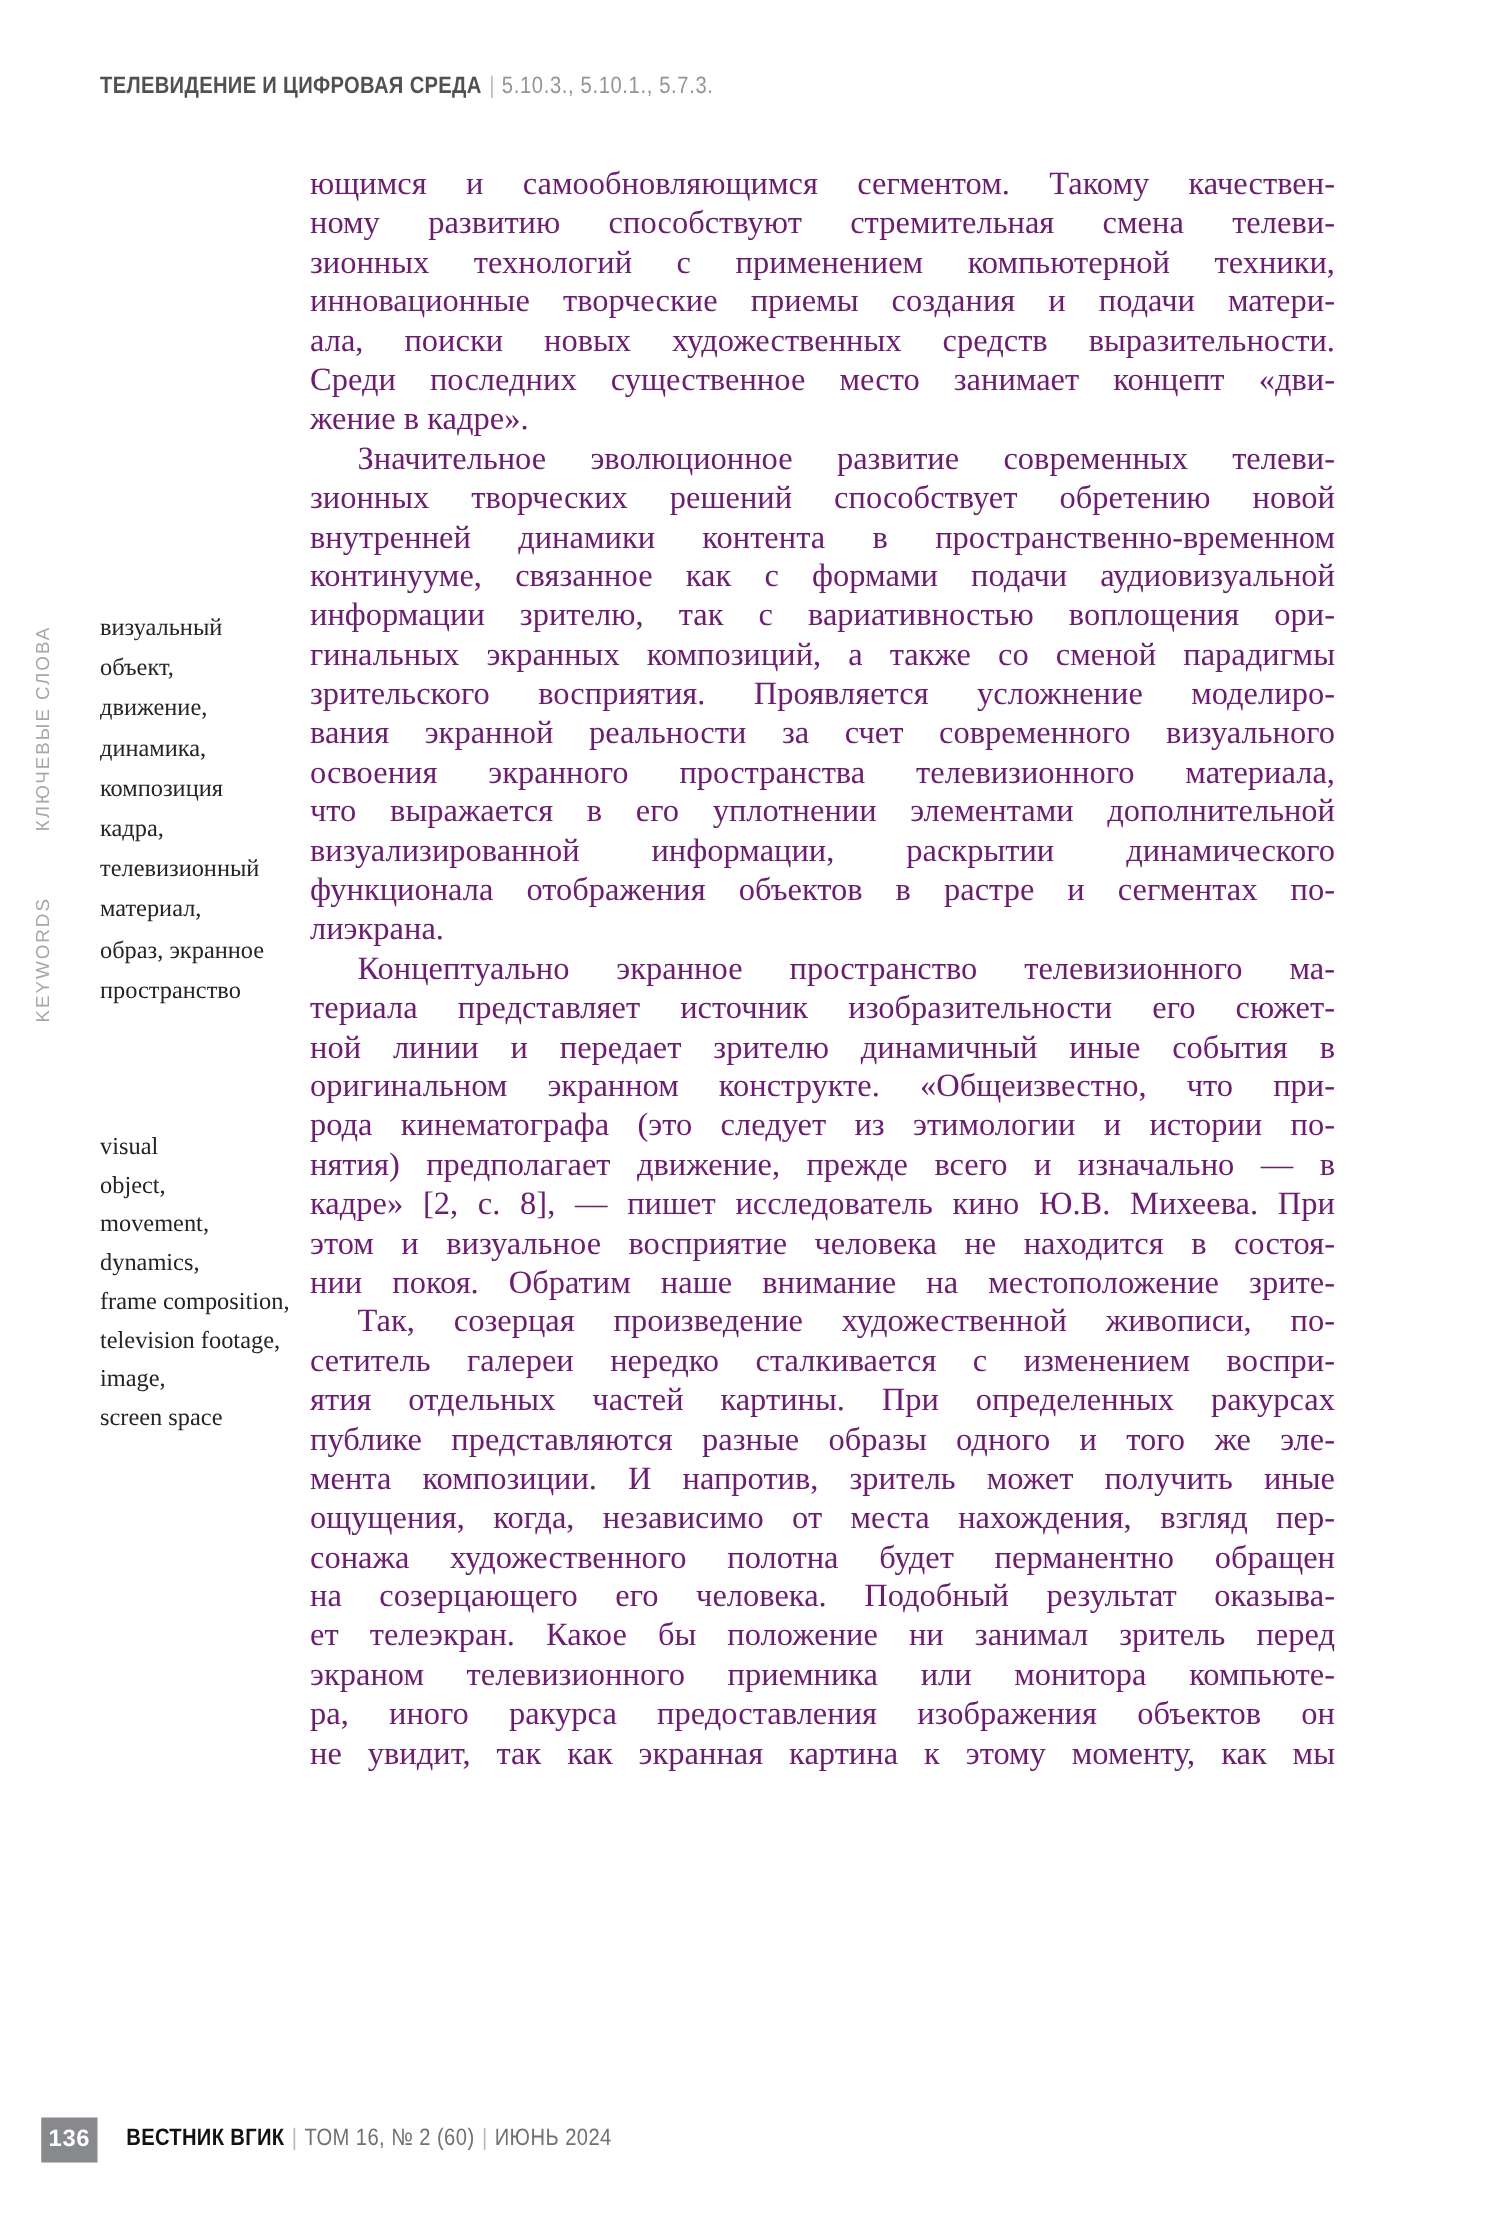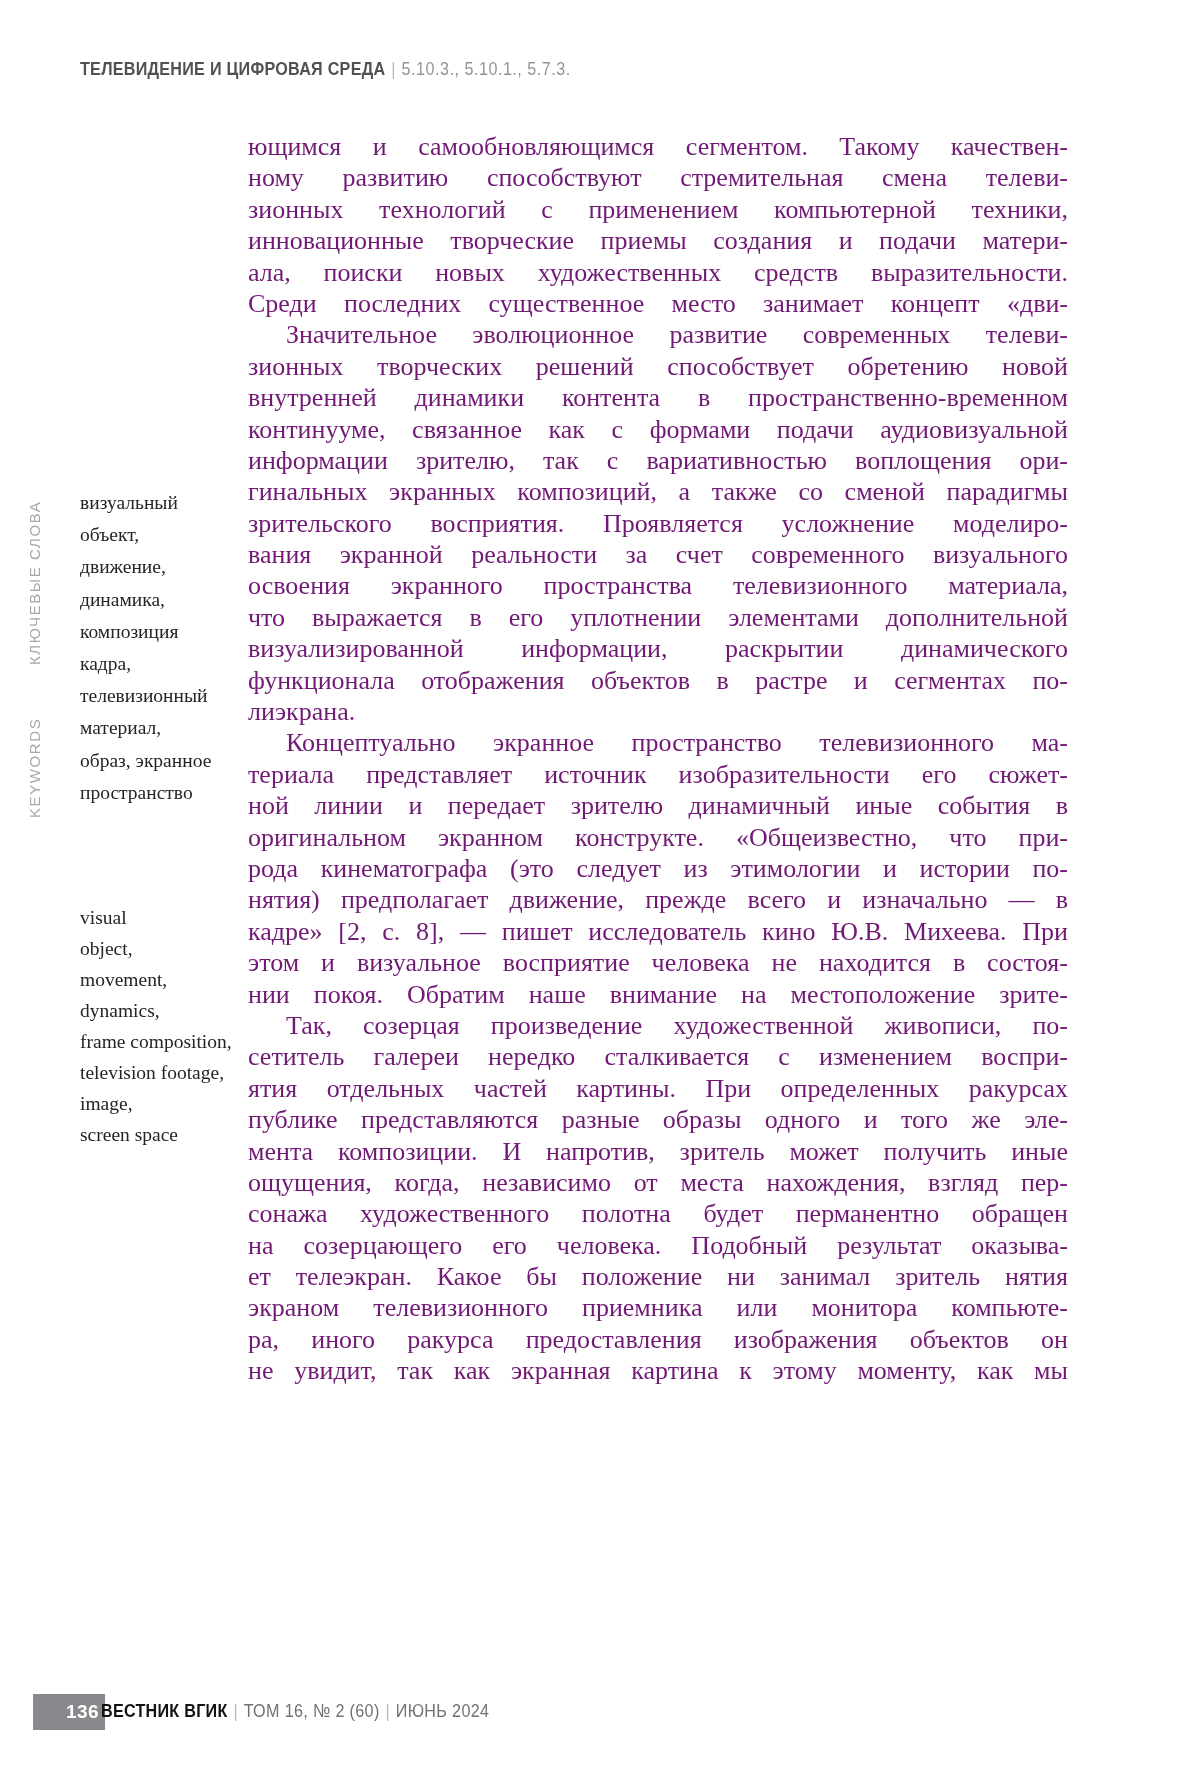--- a/index.html
+++ b/index.html
@@ -45,21 +45,21 @@
     text-align:justify; text-align-last:justify;
   }
   .line.first { text-indent:38px; }
   .line.last  { text-align-last:left; }
 
   
   .page-num {
     position:absolute; left:33px; top:1694px; width:45px; height:36px;
     background:#87898c; color:#ffffff;
     font-family:"Liberation Sans", sans-serif; font-weight:bold; font-size:19px;
-    display:flex; align-items:center; justify-content:center; letter-spacing:0.5px;padding-left:27px;
+    display:flex; align-items:center; justify-content:center; letter-spacing:0.5px;
   }
   .footer-text {
     position:absolute; left:101px; top:1700px; white-space:nowrap;
     font-family:"Liberation Sans", sans-serif; font-size:19px;
     transform:scaleX(0.85); transform-origin:left top;
   }
   .f-journal { font-weight:bold; color:#121212; letter-spacing:0.3px; }
   .f-sep     { color:#b8b9bb; margin:0 7px; }
   .f-vol, .f-date { color:#6f7173; letter-spacing:0.4px; }
 </style>
@@ -102,20 +102,21 @@
     </div>
 
   <main class="body-text">
 
   <div class="line">ющимся и самообновляющимся сегментом. Такому качествен-</div>
       <div class="line">ному развитию способствуют стремительная смена телеви-</div>
       <div class="line">зионных технологий с применением компьютерной техники,</div>
       <div class="line">инновационные творческие приемы создания и подачи матери-</div>
       <div class="line">ала, поиски новых художественных средств выразительности.</div>
       <div class="line">Среди последних существенное место занимает концепт «дви-</div>
+      <div class="line last">жение в кадре».</div>
       <div class="line first">Значительное эволюционное развитие современных телеви-</div>
       <div class="line">зионных творческих решений способствует обретению новой</div>
       <div class="line">внутренней динамики контента в пространственно-временном</div>
       <div class="line">континууме, связанное как с формами подачи аудиовизуальной</div>
       <div class="line">информации зрителю, так с вариативностью воплощения ори-</div>
       <div class="line">гинальных экранных композиций, а также со сменой парадигмы</div>
       <div class="line">зрительского восприятия. Проявляется усложнение моделиро-</div>
       <div class="line">вания экранной реальности за счет современного визуального</div>
       <div class="line">освоения экранного пространства телевизионного материала,</div>
       <div class="line">что выражается в его уплотнении элементами дополнительной</div>
@@ -132,21 +133,21 @@
       <div class="line">этом и визуальное восприятие человека не находится в состоя-</div>
       <div class="line">нии покоя. Обратим наше внимание на местоположение зрите-</div>
       <div class="line first">Так, созерцая произведение художественной живописи, по-</div>
       <div class="line">сетитель галереи нередко сталкивается с изменением воспри-</div>
       <div class="line">ятия отдельных частей картины. При определенных ракурсах</div>
       <div class="line">публике представляются разные образы одного и того же эле-</div>
       <div class="line">мента композиции. И напротив, зритель может получить иные</div>
       <div class="line">ощущения, когда, независимо от места нахождения, взгляд пер-</div>
       <div class="line">сонажа художественного полотна будет перманентно обращен</div>
       <div class="line">на созерцающего его человека. Подобный результат оказыва-</div>
-      <div class="line">ет телеэкран. Какое бы положение ни занимал зритель нятия</div>
+      <div class="line">ет телеэкран. Какое бы положение ни занимал зритель перед</div>
       <div class="line">экраном телевизионного приемника или монитора компьюте-</div>
       <div class="line">ра, иного ракурса предоставления изображения объектов он</div>
       <div class="line">не увидит, так как экранная картина к этому моменту, как мы</div>
     </main>
 
   <footer>
     <div class="page-num">136</div>
     <div class="footer-text">
       <span class="f-journal">ВЕСТНИК ВГИК</span><span class="f-sep">|</span><span class="f-vol">ТОМ 16, № 2 (60)</span><span class="f-sep">|</span><span class="f-date">ИЮНЬ 2024</span>
     </div>

